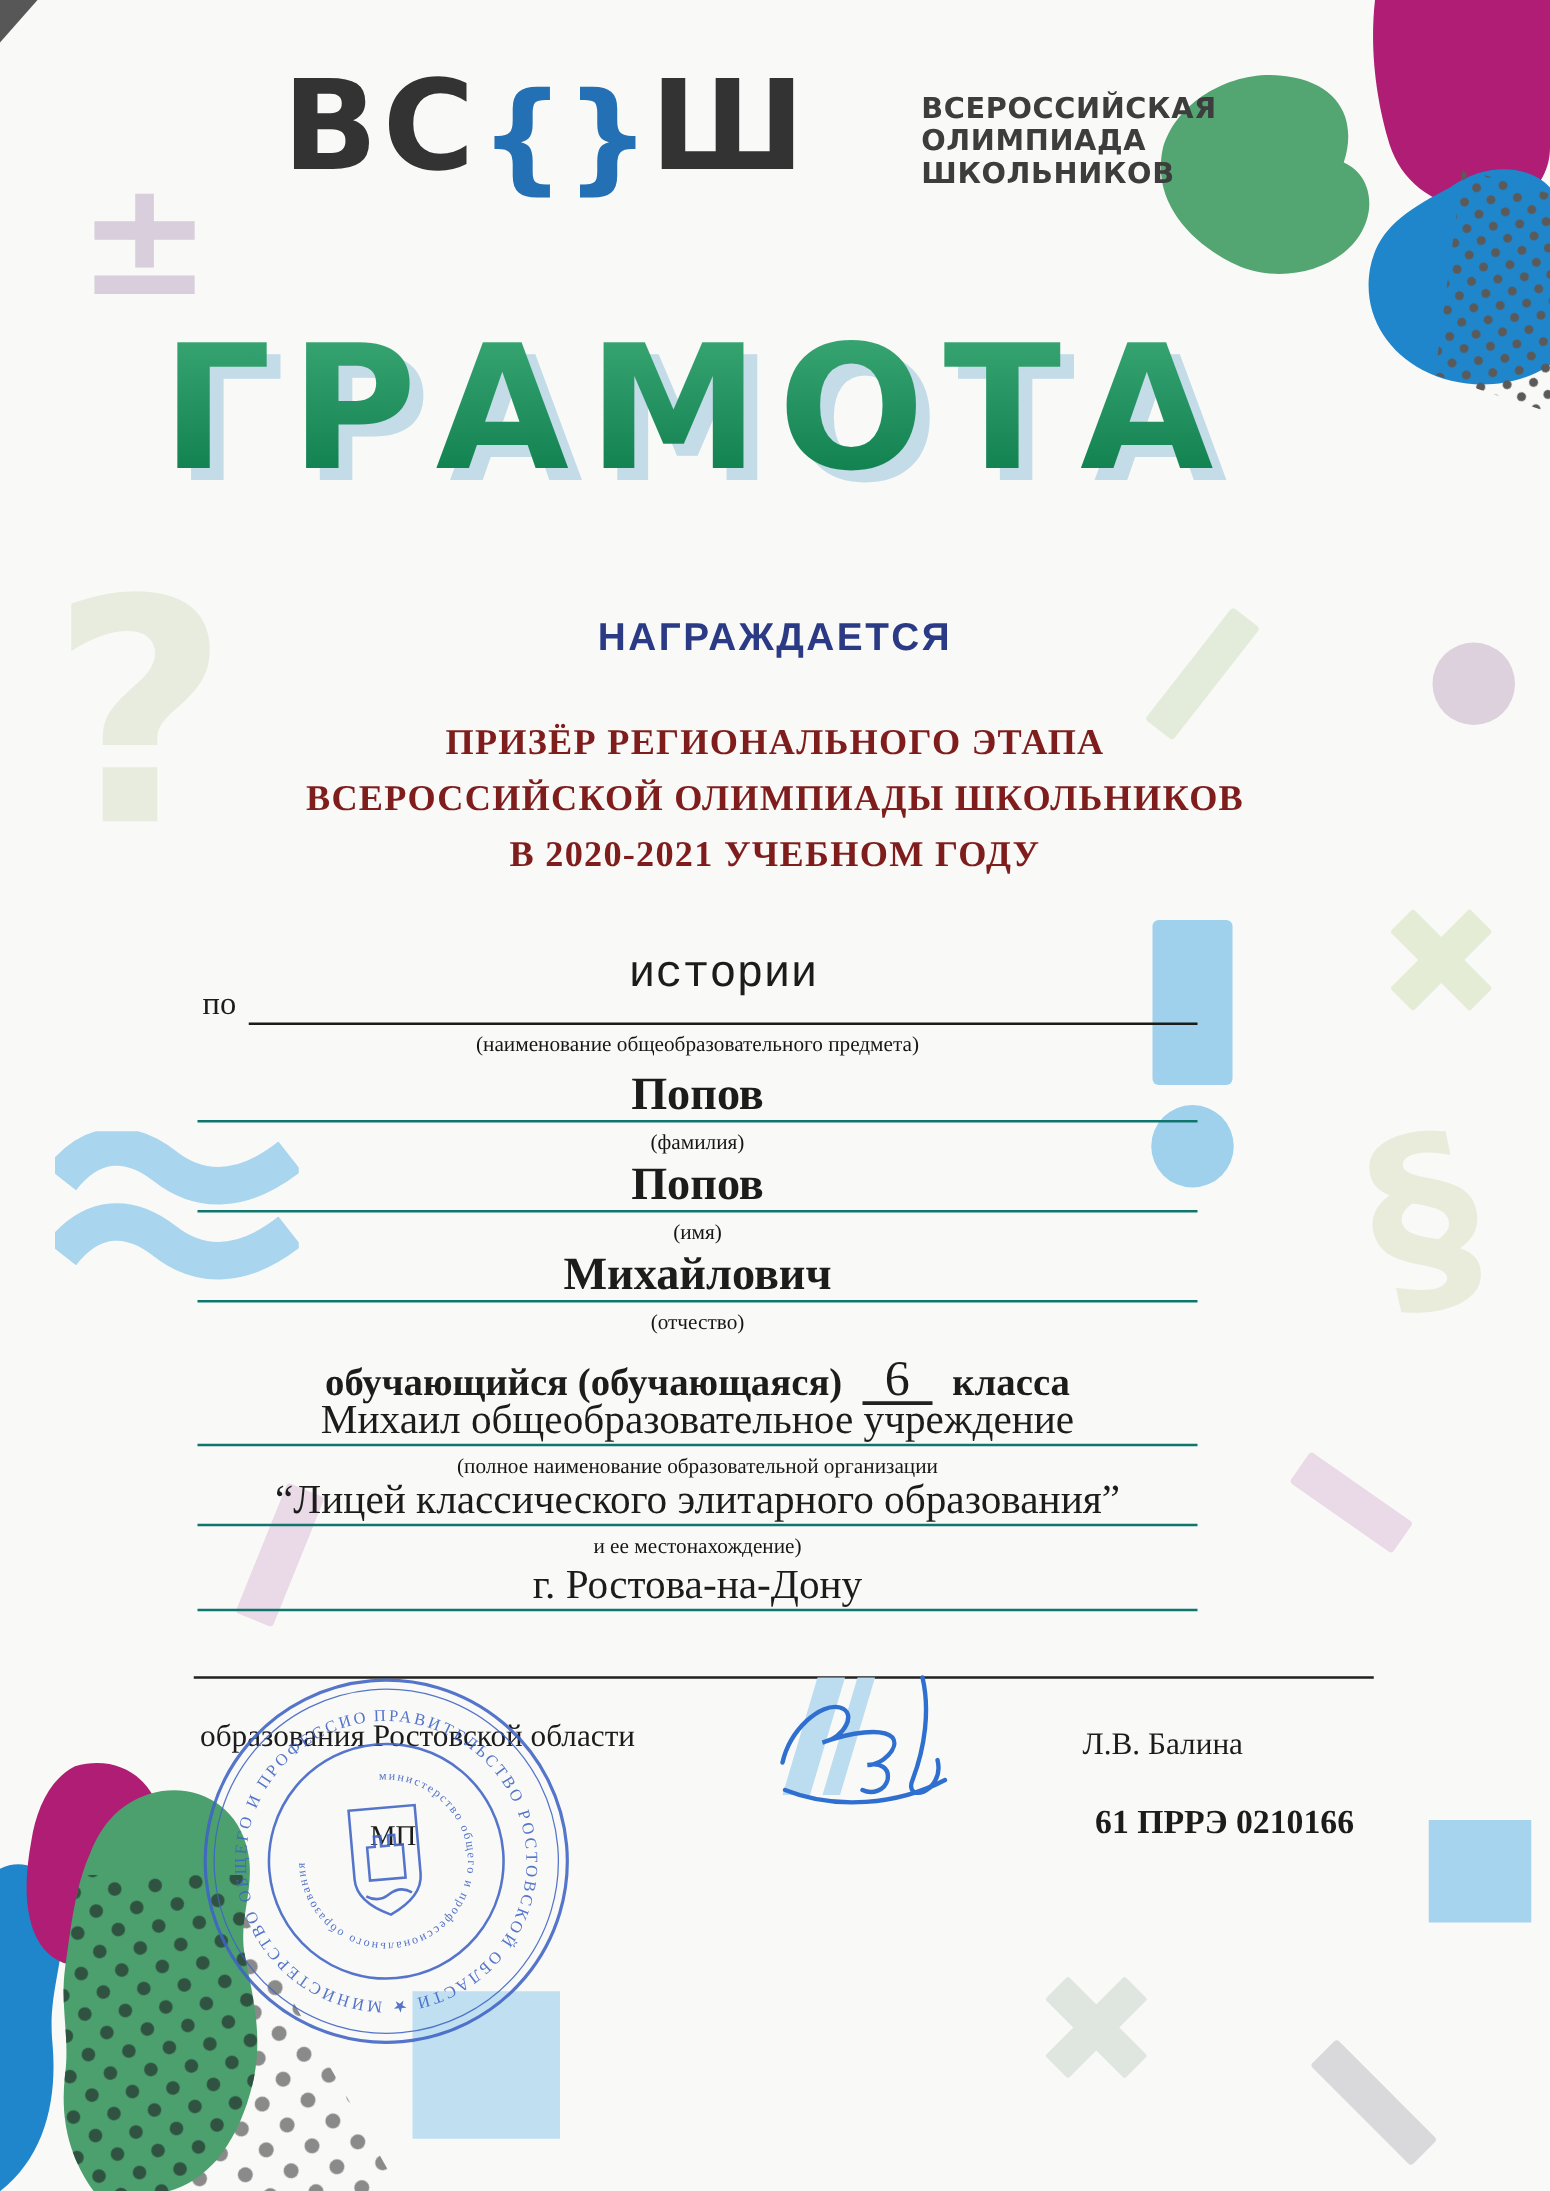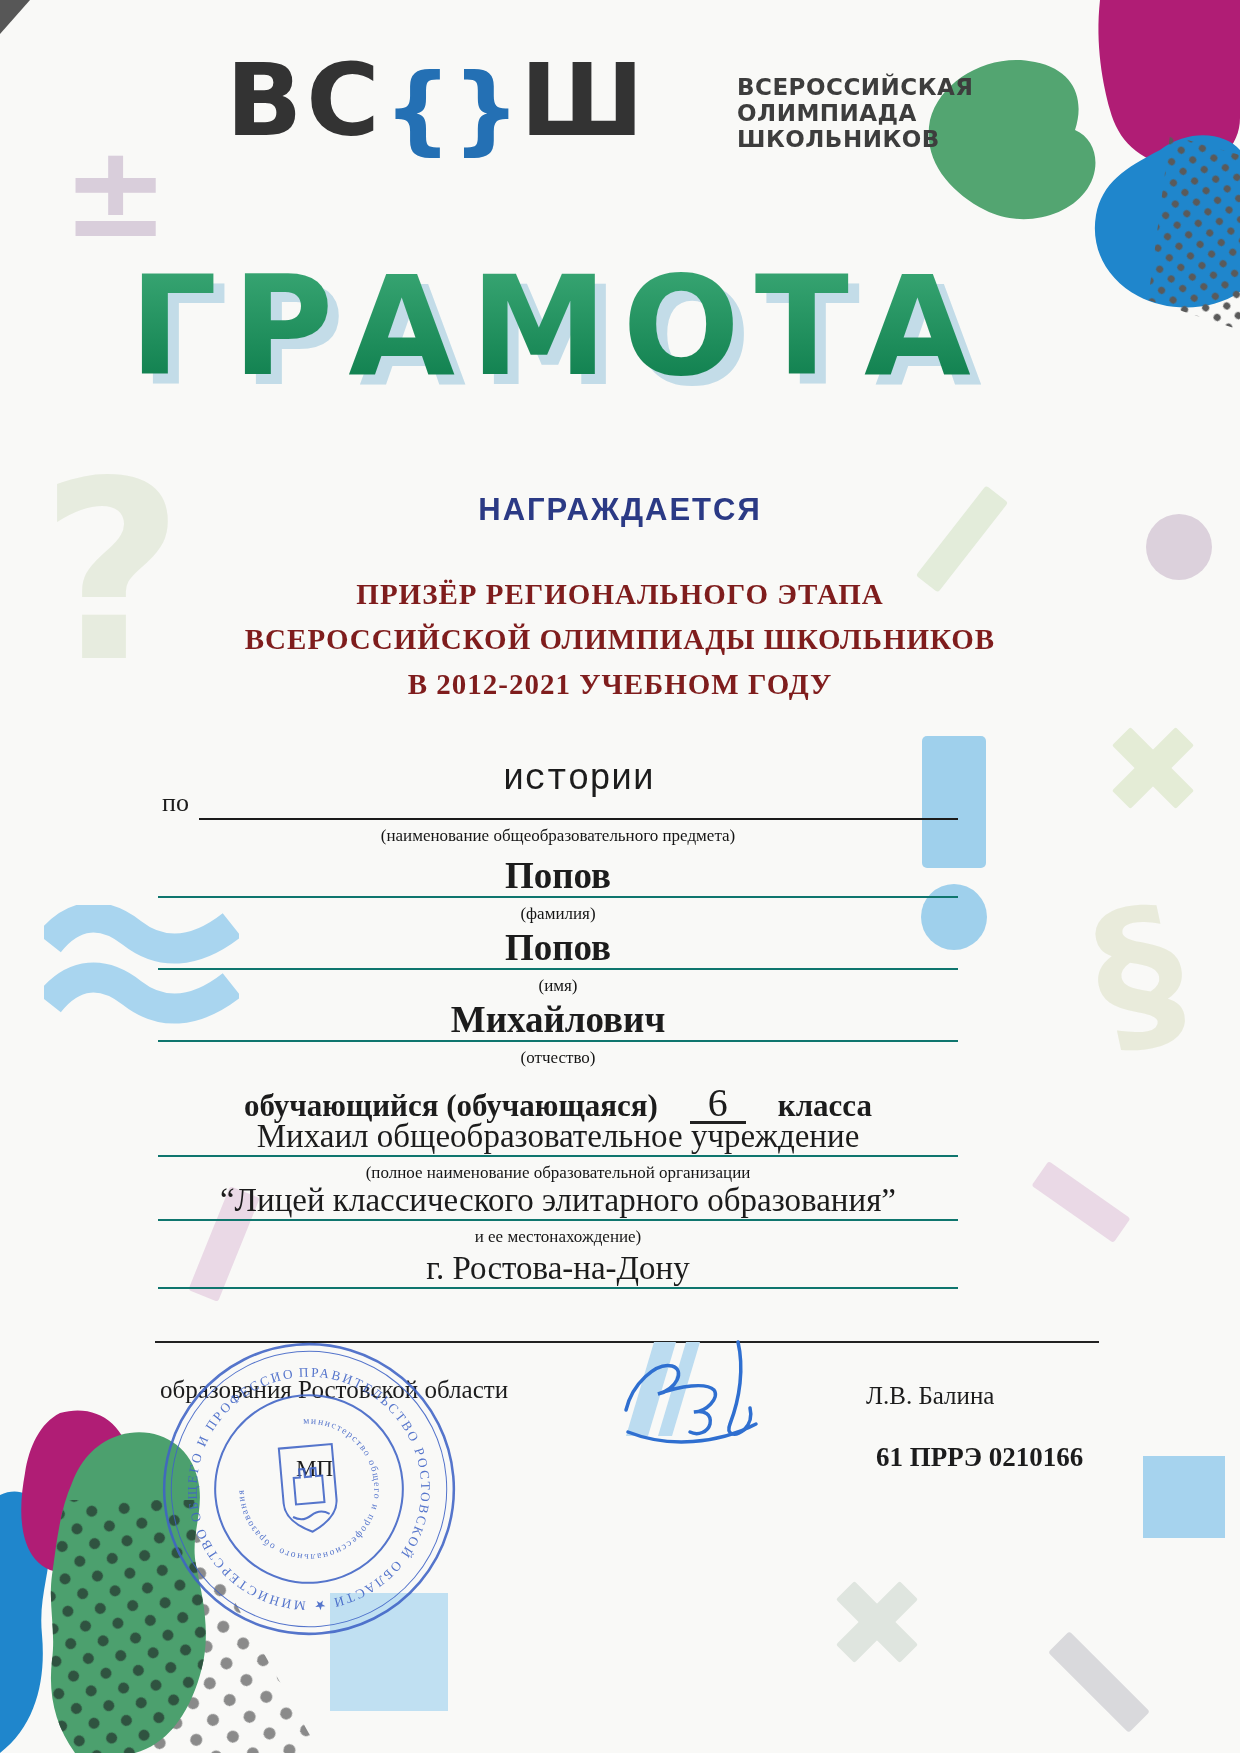--- a/index.html
+++ b/index.html
@@ -37,21 +37,21 @@
   .f-value{height:44px;border-bottom:2px solid #0f766e;display:flex;align-items:flex-end;
         justify-content:center;font-size:36px;line-height:1;padding-bottom:2px;}
   .f-bold{font-weight:bold;font-size:37px;}
   .f-org{font-size:33px;}
   .f-caption{height:30px;text-align:center;font-size:17px;padding-top:6px;color:#151515;}
   .row1{display:flex;align-items:flex-end;height:44px;}
   .row1 .prefix{font-size:26px;padding:0 10px 4px 4px;line-height:1;}
   .row1 .r1line{flex:1;height:44px;border-bottom:2px solid #1b1b1b;display:flex;
         align-items:flex-end;justify-content:center;font-size:36px;line-height:1;padding-bottom:20px;font-family:Liberation Mono, monospace;}
   .grade-row{margin-top:8px;height:44px;display:flex;align-items:flex-end;justify-content:center;
-        gap:32px;font-weight:bold;font-size:31px;line-height:1.15;}
+        gap:16px;font-weight:bold;font-size:31px;line-height:1.15;}
   .grade-val{min-width:56px;text-align:center;border-bottom:3px solid #222;
         font-weight:normal;font-size:40px;line-height:.9;}
   .mt4{margin-top:4px;} .mtm2{margin-top:-2px;} .mtm11{margin-top:-11px;}
   .mtm10{margin-top:-10px;} .mtm6{margin-top:-6px;}
   .wide-line{position:absolute;left:155px;top:1341px;width:944px;border-top:2px solid #222;z-index:5;}
 
   
   .minister{position:absolute;left:160px;top:1374px;width:430px;font-size:25px;line-height:31px;z-index:6;}
   .mp{position:absolute;left:296px;top:1456px;font-size:23px;z-index:6;}
   .signer{position:absolute;left:866px;top:1382px;font-size:25px;z-index:6;}
@@ -164,21 +164,21 @@
 
   <div class="title-wrap" data-name="certificate-title">
     <div class="title-layer t-shadow" data-name="title-shadow">ГРАМОТА</div>
     <div class="title-layer t-main" data-name="title-text">ГРАМОТА</div>
   </div>
 
   <div class="award-head" data-name="awarded-heading">НАГРАЖДАЕТСЯ</div>
   <div class="award-lines" data-name="award-description">
     <div data-name="award-line">ПРИЗЁР РЕГИОНАЛЬНОГО ЭТАПА</div>
     <div data-name="award-line">ВСЕРОССИЙСКОЙ ОЛИМПИАДЫ ШКОЛЬНИКОВ</div>
-    <div data-name="award-line">В 2012-2021 УЧЕБНОМ ГОДУ</div>
+    <div data-name="award-line">В 2020-2021 УЧЕБНОМ ГОДУ</div>
   </div>
 
   <div class="form" data-name="recipient-form">
     <div class="row1" data-name="subject-row">
       <span class="prefix" data-name="subject-prefix">по</span>
       <span class="r1line" data-name="subject-field">истории</span>
     </div>
     <div class="f-caption" data-name="subject-caption">(наименование общеобразовательного предмета)</div>
 
     <div class="f-value f-bold mt4" data-name="surname-field">Попов</div>

